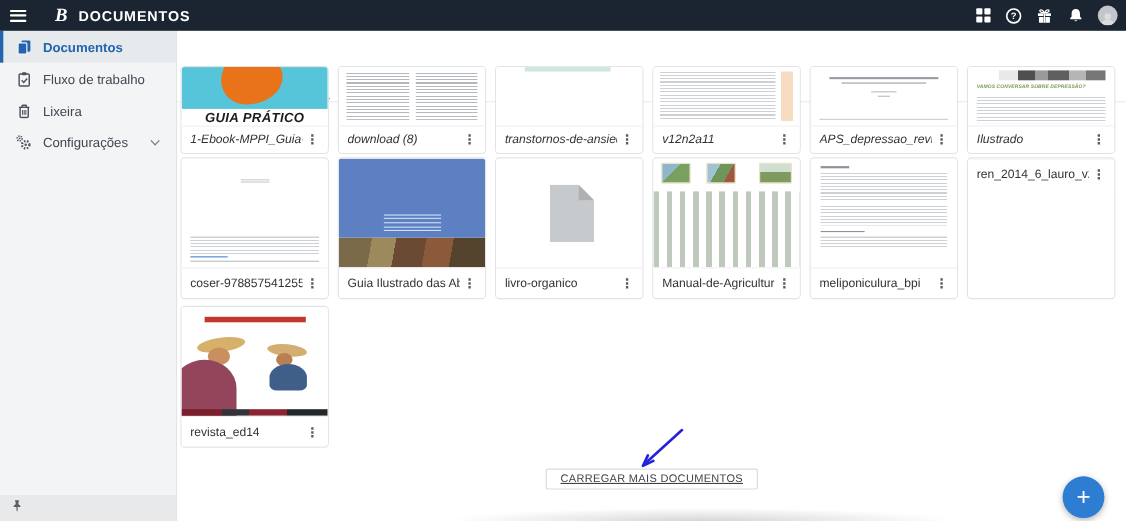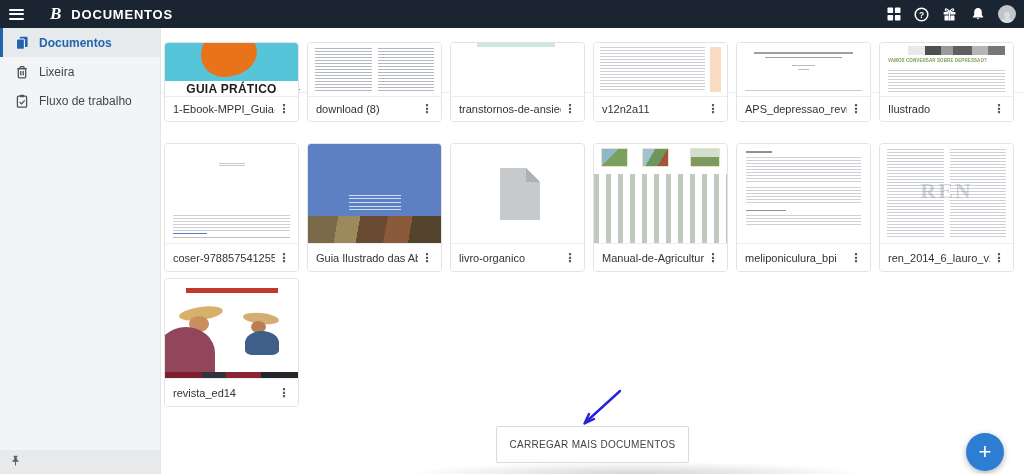--- a/index.html
+++ b/index.html
@@ -37,21 +37,21 @@
   .wsbar { position:absolute; top:0; left:0; right:0; height:19px; display:flex; align-items:flex-end;
     padding-left:35px; border-bottom:1px solid #ececee; cursor:pointer;margin-top:46px; }
   .wslogo { width:13px; height:13px; border-radius:50%;
     background:radial-gradient(circle at 50% 42%, #f2d44c 0 24%, #4ba357 45%, #2e7d3b 78%, #206030 100%);
     box-shadow:inset 0 0 0 1px #2a6f38; }
   .wsname { margin-left:8px; font-size:11px; color:#4a4f55; letter-spacing:.4px; }
   .wsbar .chev { margin-left:38px; width:5px; height:5px; border-color:#6a717a; margin-top:-2px; }
 
   
   .row { position:absolute; left:3px; display:flex; gap:8px; }
-  .row1 { top:14px; }  .row2 { top:115px; }  .row3 { top:250px; }
+  .row1 { top:32px;font-style:italic; }  .row2 { top:115px; }  .row3 { top:250px; }
   .card { width:135px; background:#fff; border:1px solid #e1e3e5; border-radius:4px; overflow:hidden; cursor:pointer; }
   .card .thumb { position:relative; overflow:hidden; background:#fff; }
   .small .thumb { height:53px; }
   .tall  .thumb { height:99px; }
   .namebar { height:25px; display:flex; align-items:center; justify-content:space-between;
     padding:0 5px 0 8px; border-top:1px solid #ededef; background:#fff; }
   .tall .namebar { height:28px; }
   .cname { font-size:11px; color:#2f3337; white-space:nowrap; overflow:hidden; }
   .kebab { color:#565b61; font-size:12px; font-weight:700; padding:0 3px; line-height:1; }
 
@@ -117,22 +117,22 @@
   .t12 .face1 { position:absolute; left:24px; top:37px; width:20px; height:16px; background:#c98f5e; border-radius:50%; }
   .t12 .shirt1 { position:absolute; left:-8px; top:48px; width:58px; height:52px; background:#93455b; border-radius:50% 50% 0 0; }
   .t12 .hat2 { position:absolute; left:78px; top:34px; width:36px; height:11px; background:#d3ad72; border-radius:50%; transform:rotate(6deg); }
   .t12 .face2 { position:absolute; left:86px; top:42px; width:15px; height:12px; background:#b97f52; border-radius:50%; }
   .t12 .shirt2 { position:absolute; left:80px; top:52px; width:34px; height:24px; background:#3f5f8a; border-radius:50% 50% 20% 20%; }
   .t12 .bstrip { position:absolute; left:0; right:0; bottom:0; height:6px; z-index:3;
     background:linear-gradient(90deg,#7a1f2b 0 28%,#30343a 28% 46%,#8a2433 46% 72%,#23262b 72% 100%); }
 
   
   .loadmore { position:absolute; top:398px; left:50%; transform:translateX(-50%);
-    height:37px; padding:0 13px; background:#fff; border:1px solid #d8dadc; border-radius:2px;
-    font-size:10px; letter-spacing:.3px; color:#3f4347; font-family:inherit; cursor:pointer; white-space:nowrap; }
+    height:19px; padding:0 13px; background:#fff; border:1px solid #d8dadc; border-radius:2px;
+    font-size:10px; letter-spacing:.3px; color:#3f4347; font-family:inherit; cursor:pointer; white-space:nowrap;text-decoration:underline; }
   .arrowsvg { position:absolute; inset:0; pointer-events:none; z-index:10; }
   .fab { position:absolute; right:20px; bottom:3px; width:38px; height:38px; border-radius:50%;
     background:#2d7ed3; color:#fff; font-size:22px; font-weight:400; border:none; cursor:pointer;
     box-shadow:0 2px 6px rgba(0,0,0,.3); display:flex; align-items:center; justify-content:center; z-index:15; }
   .botshadow { position:absolute; left:209px; bottom:0; width:535px; height:13px; pointer-events:none;
     background:radial-gradient(60% 130% at 50% 100%, rgba(110,115,120,.30), rgba(110,115,120,0) 72%); }
 </style>
 </head>
 <body>
 
@@ -190,37 +190,49 @@
       <svg width="14" height="14" viewBox="0 0 14 14">
           <rect x="4.6" y="0.8" width="8" height="10.2" rx="1" fill="#2264ae"></rect>
           <rect x="1.4" y="3" width="8" height="10.2" rx="1" fill="#2264ae" stroke="#f3f4f6" stroke-width="1.1"></rect>
         </svg>
     </span>
     <span>Documentos</span>
   </div>
   <div class="sitem">
     <span class="sico">
       <svg width="14" height="14" viewBox="0 0 14 14">
+          <rect x="2.4" y="2.2" width="9.2" height="11" rx="1" fill="none" stroke="#4a525c" stroke-width="1.3"></rect>
+          <rect x="5" y="0.7" width="4" height="2.6" rx="0.6" fill="#4a525c"></rect>
+          <path d="M4.7 8l1.9 1.9 3.1-3.6" fill="none" stroke="#4a525c" stroke-width="1.3"></path>
+        </svg>
+    </span>
+    <span>Fluxo de trabalho</span>
+  </div>
+  <div class="sitem">
+    <span class="sico">
+      <svg width="14" height="14" viewBox="0 0 14 14">
           <path d="M2.3 3.6h9.4" stroke="#4a525c" stroke-width="1.3"></path>
           <path d="M5 3.6V2.4c0-.4.3-.7.7-.7h2.6c.4 0 .7.3.7.7v1.2" fill="none" stroke="#4a525c" stroke-width="1.3"></path>
           <rect x="3.3" y="3.6" width="7.4" height="9.2" rx="1" fill="none" stroke="#4a525c" stroke-width="1.3"></rect>
           <path d="M5.5 6v4.4M7 6v4.4M8.5 6v4.4" stroke="#4a525c" stroke-width="0.9"></path>
         </svg>
     </span>
     <span>Lixeira</span>
   </div>
   <div class="sitem">
     <span class="sico">
-      <svg width="14" height="14" viewBox="0 0 14 14">
-          <rect x="2.4" y="2.2" width="9.2" height="11" rx="1" fill="none" stroke="#4a525c" stroke-width="1.3"></rect>
-          <rect x="5" y="0.7" width="4" height="2.6" rx="0.6" fill="#4a525c"></rect>
-          <path d="M4.7 8l1.9 1.9 3.1-3.6" fill="none" stroke="#4a525c" stroke-width="1.3"></path>
-        </svg>
-    </span>
-    <span>Fluxo de trabalho</span>
+      <svg width="15" height="15" viewBox="0 0 16 16">
+          <circle cx="10" cy="10.2" r="3.6" fill="none" stroke="#4a525c" stroke-width="2.2" stroke-dasharray="1.5 1.45"></circle>
+          <circle cx="10" cy="10.2" r="1.2" fill="#4a525c"></circle>
+          <circle cx="4.1" cy="4.2" r="2.3" fill="none" stroke="#4a525c" stroke-width="1.7" stroke-dasharray="1.1 1.05"></circle>
+          <circle cx="4.1" cy="4.2" r="0.8" fill="#4a525c"></circle>
+        </svg>
+    </span>
+    <span>Configurações</span>
+    <span class="chev"></span>
   </div>
   <div class="sfoot">
     <span>
       <svg width="11" height="12" viewBox="0 0 12 13" fill="#5a6068">
           <path d="M4 .8h4v1.2l-.6.4v2.3l1.9 1.6v1.1H6.6v3l-.6 1.9-.6-1.9v-3H2.7V6.3l1.9-1.6V2.4L4 2z"></path>
         </svg>
     </span>
   </div>
 </div>
 
@@ -372,27 +384,20 @@
         <div class="p linesl" style="height:18px;"></div>
         <div class="h" style="width:40px;margin-top:5px;"></div>
         <div class="p linesl" style="height:12px;"></div>
       </div>
       <div class="namebar">
           <span class="cname">meliponiculura_bpi</span>
           <span class="kebab">⋮</span>
         </div>
     </div>
     <div class="card tall">
-      <div class="thumb t11">
-        <div class="twocol">
-            <i class="linesl"></i>
-            <i class="linesl"></i>
-          </div>
-        <div class="wm">REN</div>
-      </div>
       <div class="namebar">
           <span class="cname">ren_2014_6_lauro_v2</span>
           <span class="kebab">⋮</span>
         </div>
     </div>
   </div>
 
   <div class="row row3">
     <div class="card tall">
       <div class="thumb t12">

